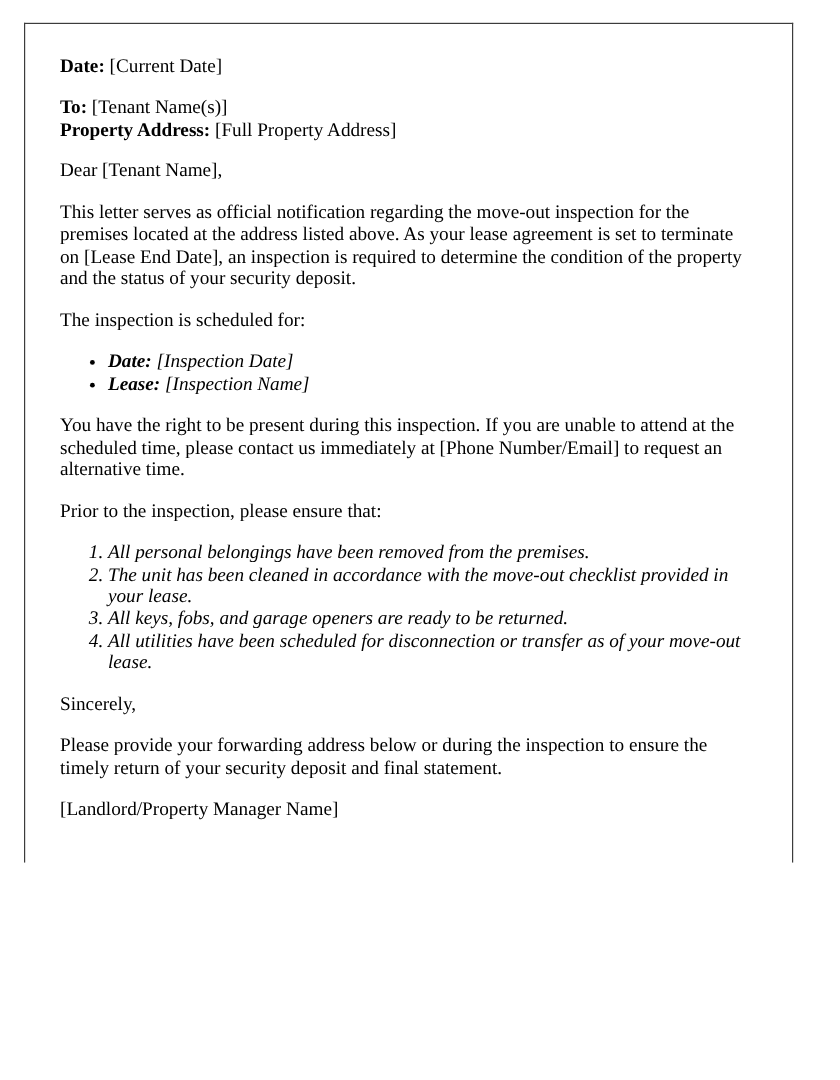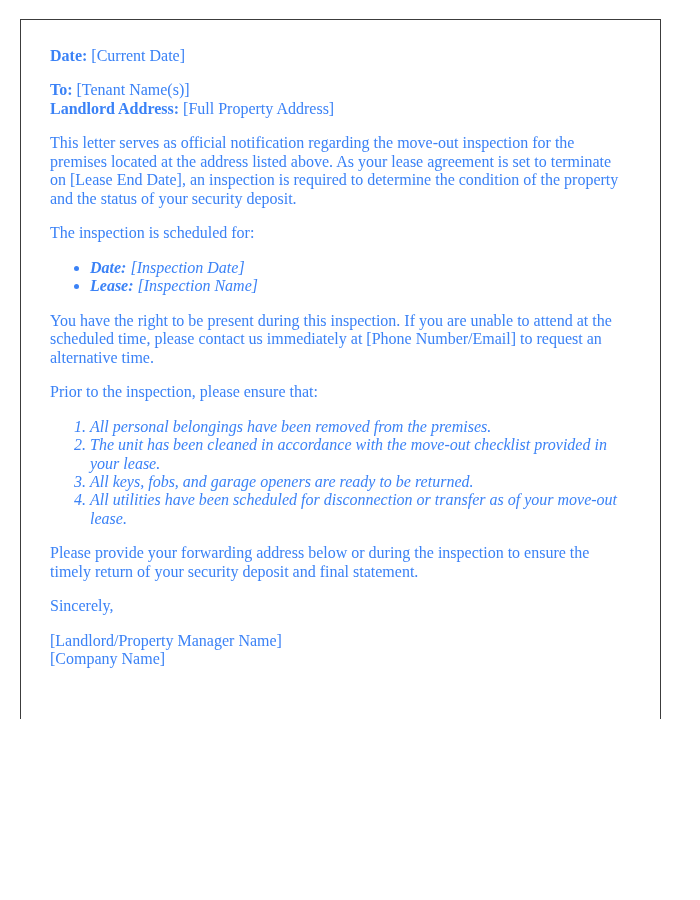--- a/index.html
+++ b/index.html
@@ -8,21 +8,21 @@
     background: #ffffff;
   }
   .page {
     position: relative;
     width: 700px;
     height: 719px;
     background: #ffffff;
     overflow: hidden;
     font-family: "Liberation Serif", "DejaVu Serif", serif;
     font-size: 16px;
-    color: #3b82f6;
+    color: #000000;
   }
   .frame {
     position: absolute;
     left: 20px;
     top: 19px;
     width: 641px;
     height: 783px;
     box-sizing: border-box;
     border: 1px solid #3c3c3c;
     border-bottom: none;
@@ -59,23 +59,24 @@
 </style>
 </head>
 <body>
 
 <div class="page">
   <div class="frame">
 
     <p class="para"><span class="bold">Date:</span> <span>[Current Date]</span></p>
 
     <p class="para"><span class="bold">To:</span> <span>[Tenant Name(s)]</span><br>
-    <span class="bold">Landlord Address:</span> <span>[Full Property Address]</span></p>
+    <span class="bold">Property Address:</span> <span>[Full Property Address]</span></p>
 
 
+    <p class="para">Dear [Tenant Name],</p>
 
     <p class="para">This letter serves as official notification regarding the move-out inspection for the premises located at the address listed above. As your lease agreement is set to terminate on [Lease End Date], an inspection is required to determine the condition of the property and the status of your security deposit.</p>
 
     <p class="para">The inspection is scheduled for:</p>
 
     <ul class="schedule-list">
       <li><span class="bold">Date:</span> <span>[Inspection Date]</span></li>
       <li><span class="bold">Lease:</span> <span>[Inspection Name]</span></li>
     </ul>
 
@@ -84,24 +85,23 @@
     <p class="para">Prior to the inspection, please ensure that:</p>
 
     <ol class="checklist">
       <li>All personal belongings have been removed from the premises.</li>
       <li>The unit has been cleaned in accordance with the move-out checklist provided in your lease.</li>
       <li>All keys, fobs, and garage openers are ready to be returned.</li>
       <li>All utilities have been scheduled for disconnection or transfer as of your move-out lease.</li>
     </ol>
 
 
+    <p class="para">Sincerely,</p>
+
     <p class="para">Please provide your forwarding address below or during the inspection to ensure the timely return of your security deposit and final statement.</p>
-
-    <p class="para">Sincerely,</p>
 
     <div class="para">
       <div class="sig-line">[Landlord/Property Manager Name]</div>
-      <div class="sig-line">[Company Name]</div>
 
     </div>
 
   </div>
 </div>
 
 </body></html>

